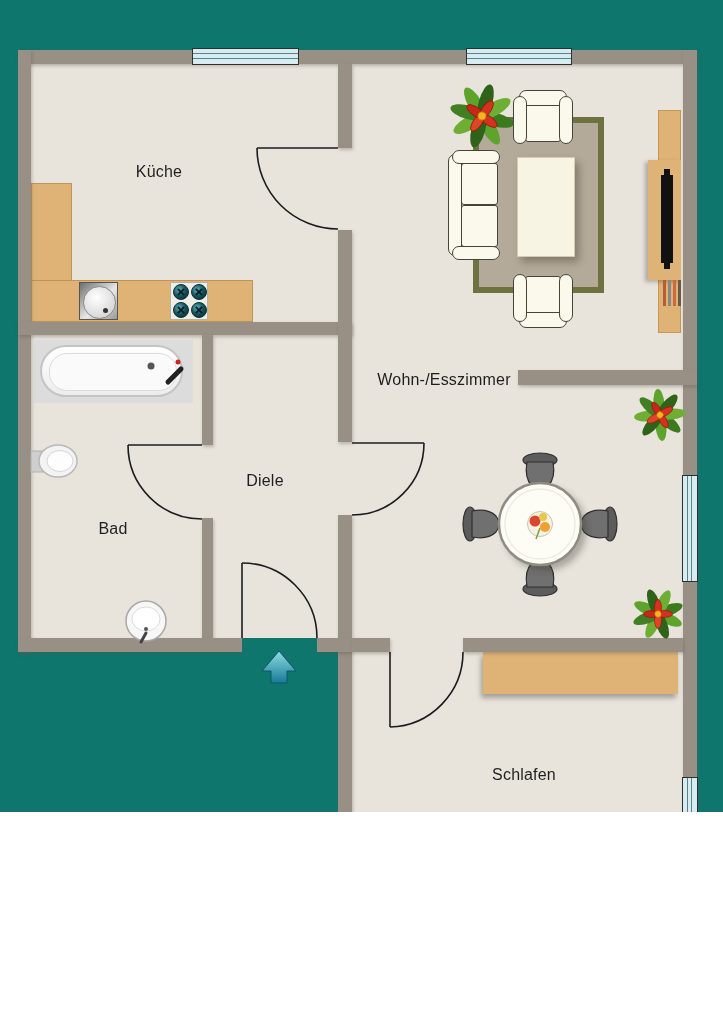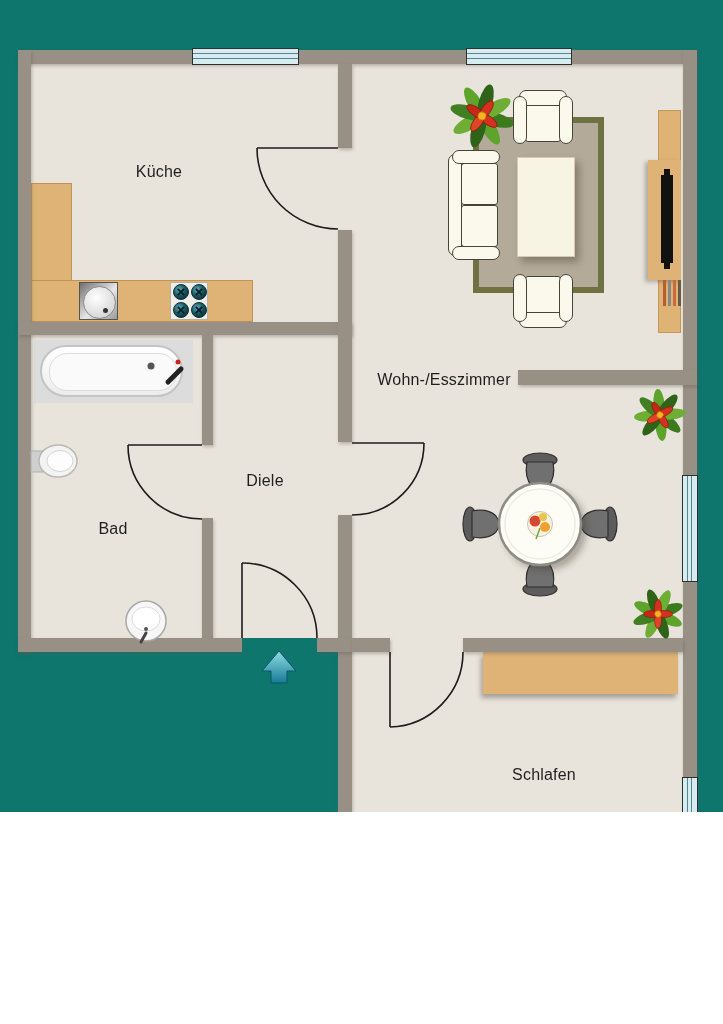--- a/index.html
+++ b/index.html
@@ -240,15 +240,15 @@
     <use href="#plant" transform="translate(658,614) rotate(-20)"></use>
     <use href="#plant" transform="translate(654,933) rotate(65)"></use>
 
     <polygon points="279,651 262,671 271,671 271,683 287,683 287,671 296,671" fill="url(#arrowGrad)" stroke="#0e5668" stroke-width="1"></polygon>
   </svg>
 
   <div class="room-label" style="left:159px;top:172px;">Küche</div>
   <div class="room-label" style="left:444px;top:380px;">Wohn-/Esszimmer</div>
   <div class="room-label" style="left:265px;top:481px;">Diele</div>
   <div class="room-label" style="left:113px;top:529px;">Bad</div>
-  <div class="room-label" style="left:544px;top:775px;">Schlafen</div>
+  <div class="room-label" style="left:524px;top:775px;">Schlafen</div>
 
 </div>
 
 </body></html>

